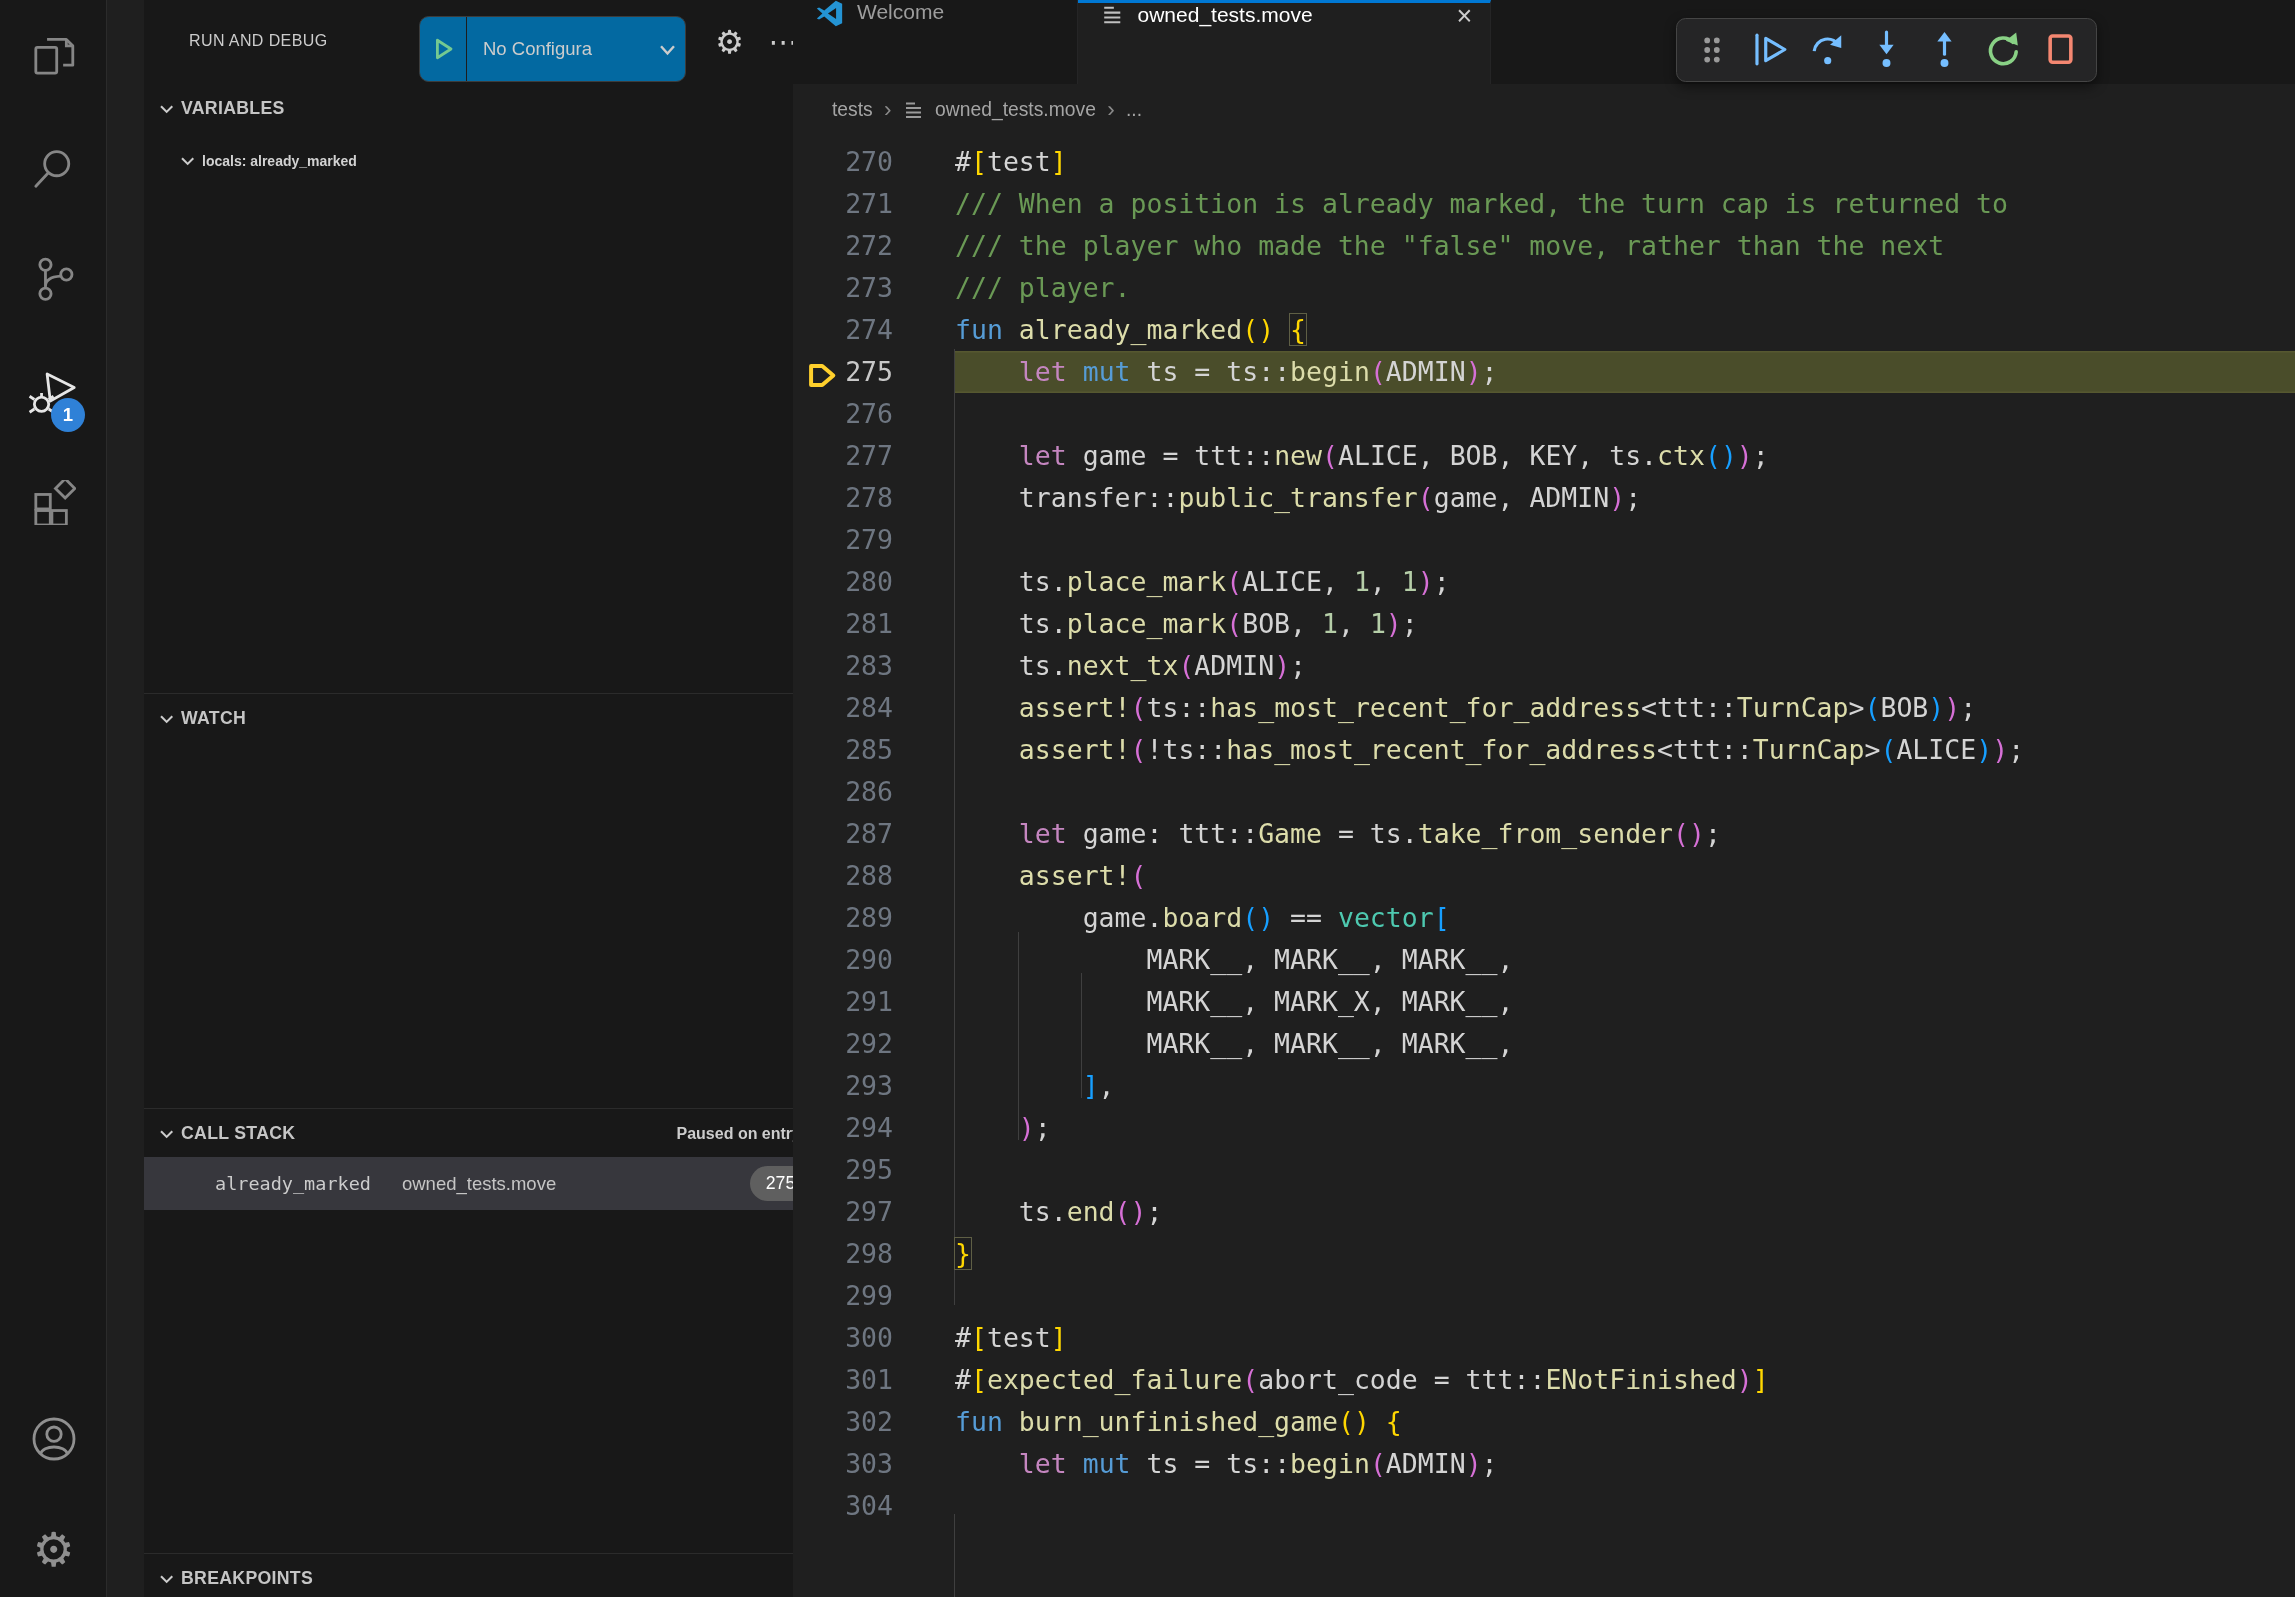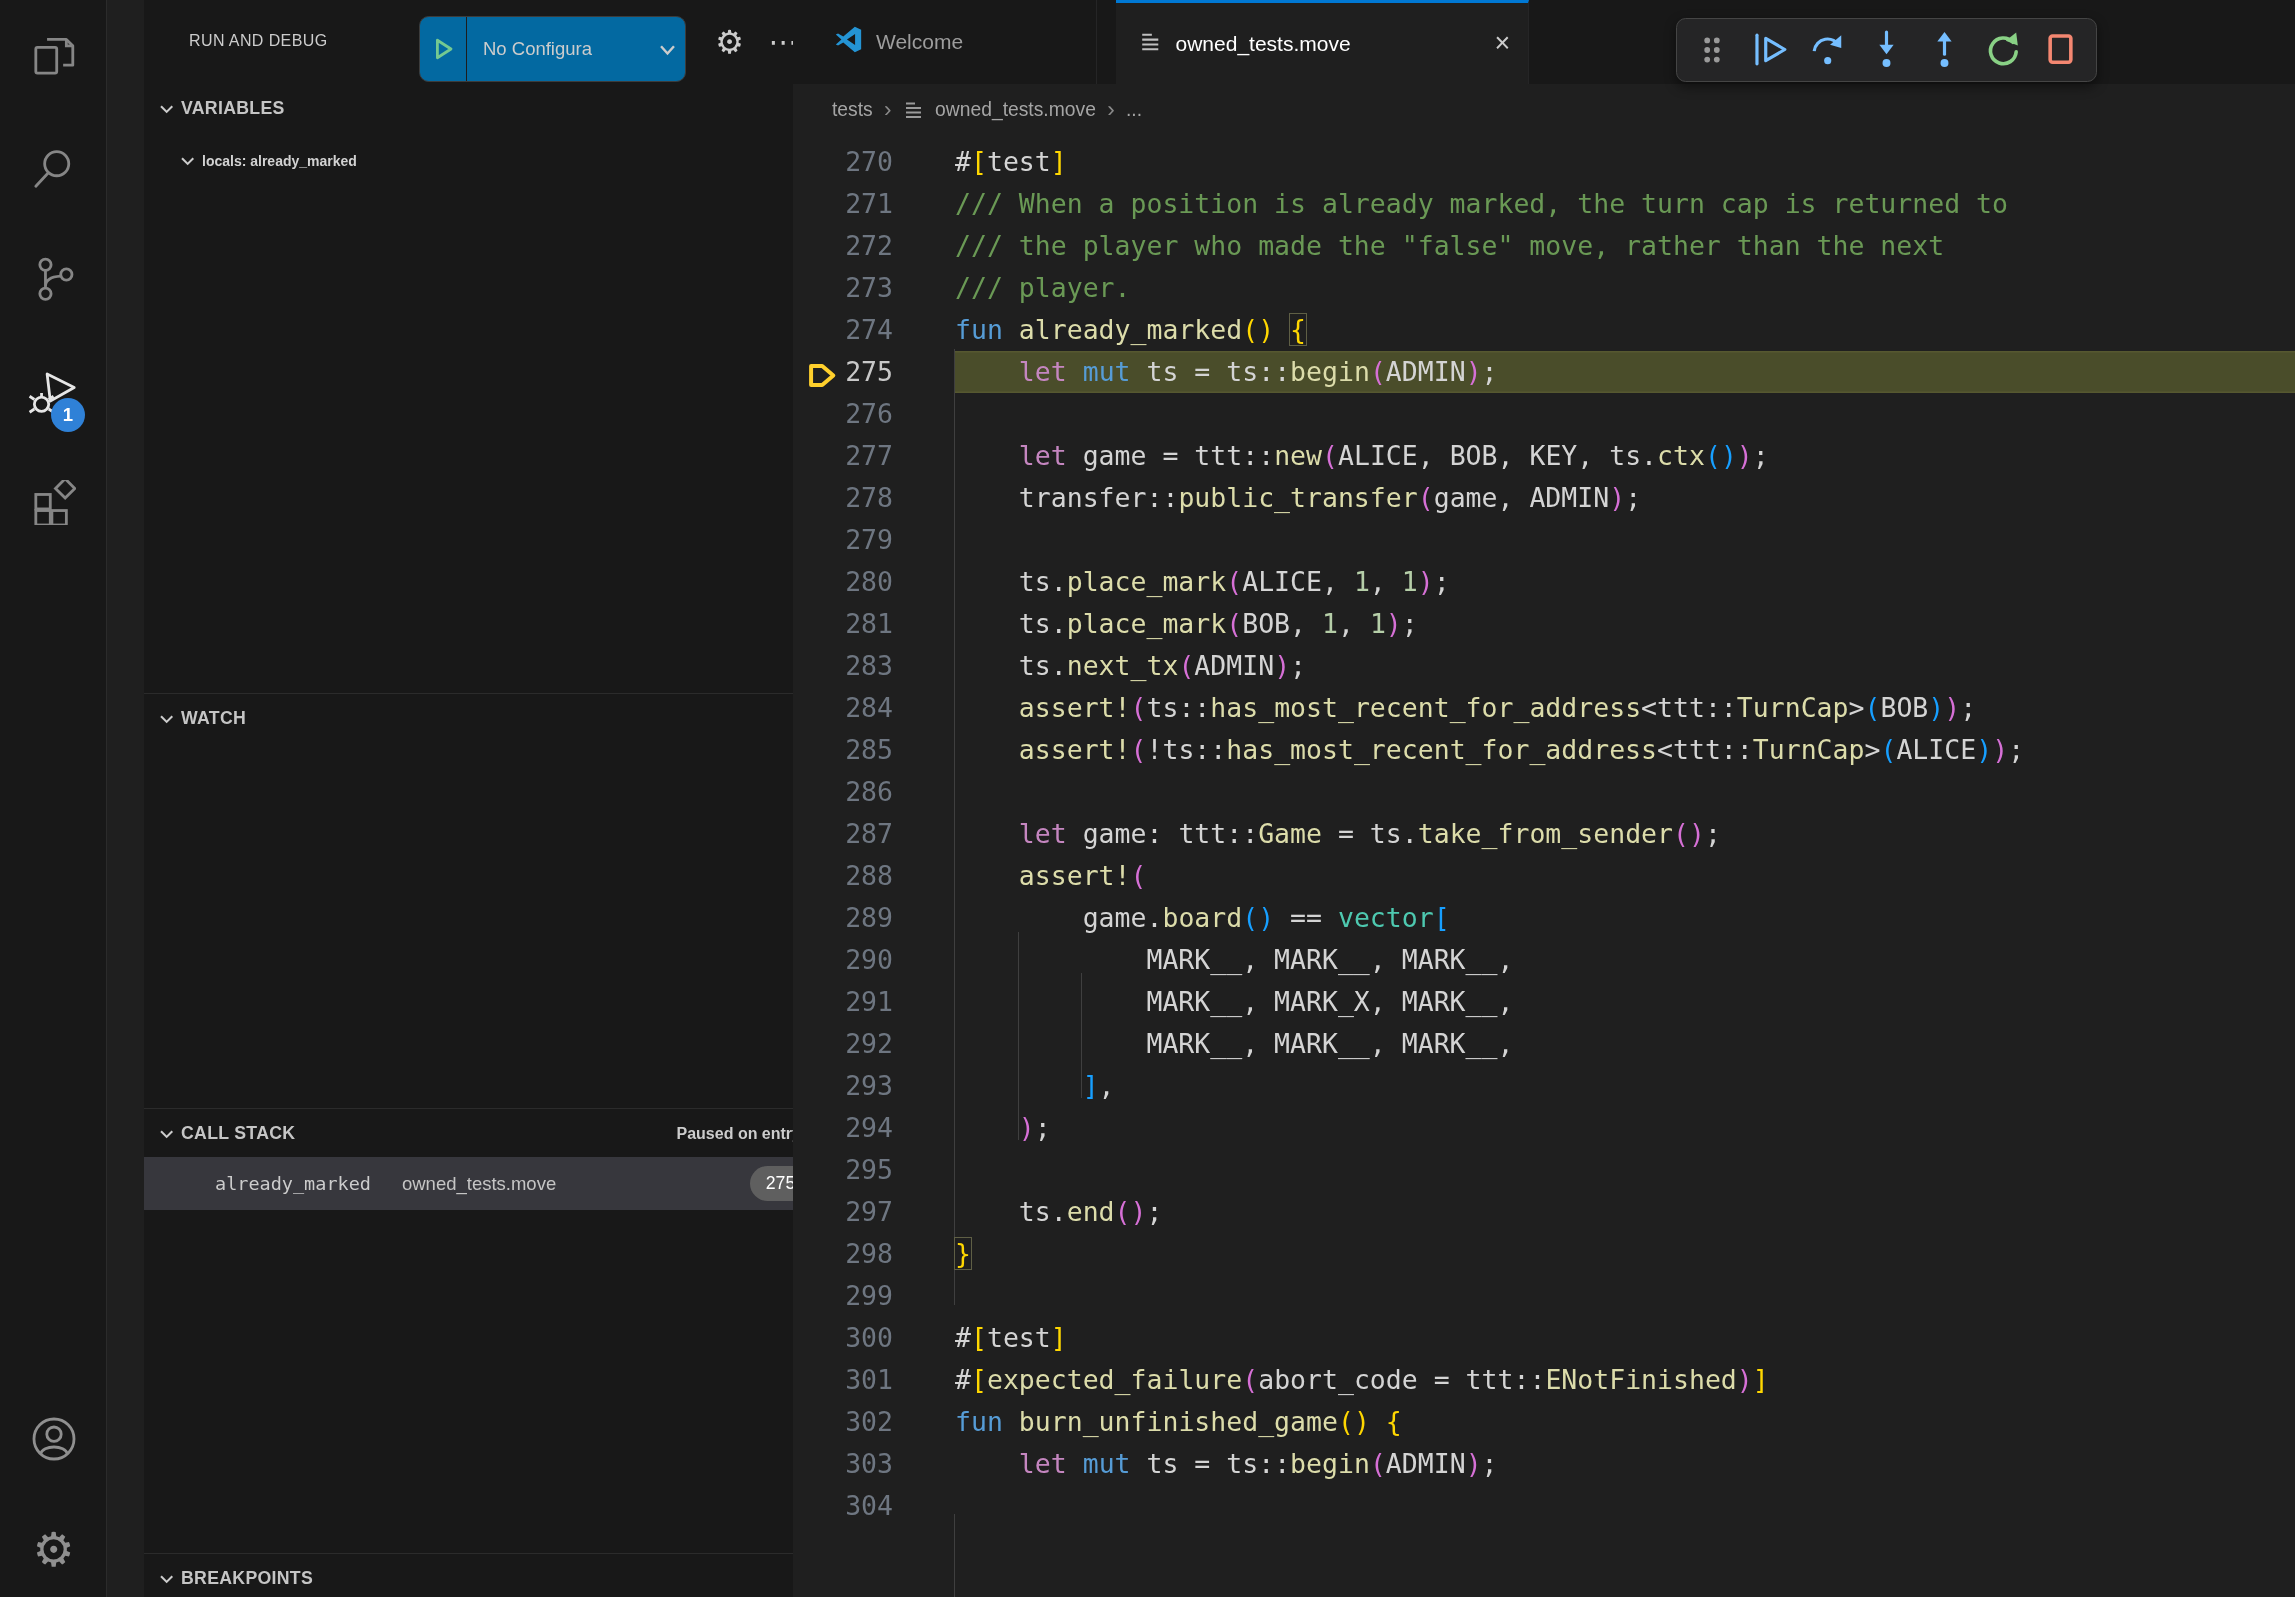--- a/index.html
+++ b/index.html
@@ -56,22 +56,22 @@
   .cs-file { margin-left:31px; font-size:18.5px; color:#c5c5c5; }
   .cs-badge { position:absolute; right:16px; height:35px; min-width:61px;
               padding:0 14.5px; border-radius:17.7px; background:#5f5f5f; color:#ffffff;
               font-size:17.7px; display:flex; align-items:center; justify-content:center; }
 
   
   .editor { position:absolute; left:793px; top:0; width:1502px; height:1597px;
             background:#1f1f1f; }
   .tabbar { position:absolute; left:0; top:0; width:100%; height:84px;
             background:#181818; display:flex; }
-  .tab { height:84px; display:flex; align-items:center; padding:0 22.5px;
-         font-size:21px; position:relative;margin-left:19px; }
+  .tab { height:84px; display:flex; padding:0 22.5px;
+         font-size:21px; position:relative; }
   .tab-welcome { width:285px; color:#9d9d9d; background:#181818;
                  border-right:0.8px solid #252526; }
   .tab-active { width:413px; color:#ffffff; background:#1f1f1f;
                 border-top:3.2px solid #0078d4; border-right:0.8px solid #252526; }
   .tab-label { margin-left:14.5px; white-space:nowrap; }
   .tab-close { position:absolute; right:17.7px; font-size:27px; color:#cccccc;
                line-height:1; }
   .breadcrumb { position:absolute; left:0; top:84px; width:100%; height:51px;
                 background:#1f1f1f; display:flex; align-items:center;
                 font-size:19.3px; color:#a5a5a5; }

